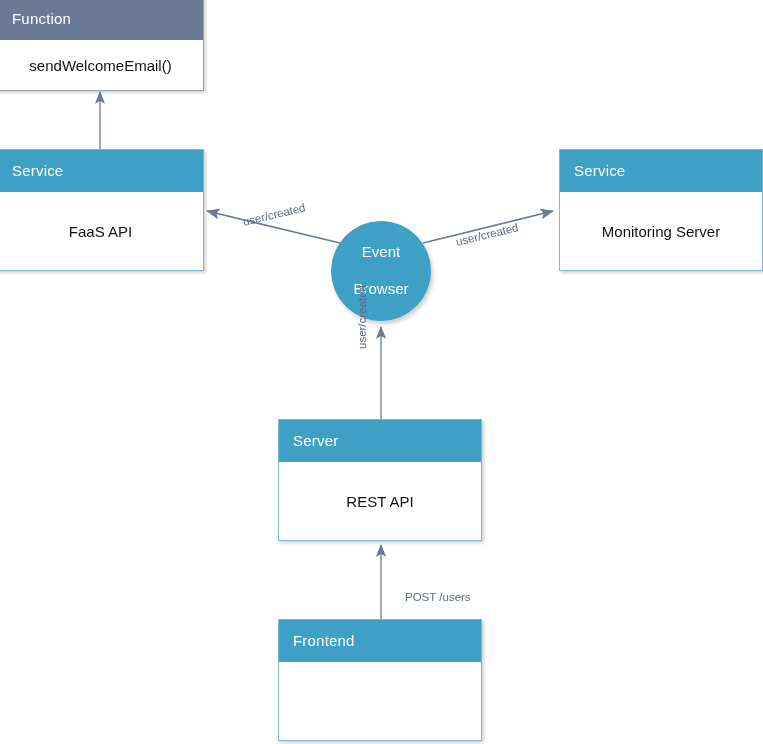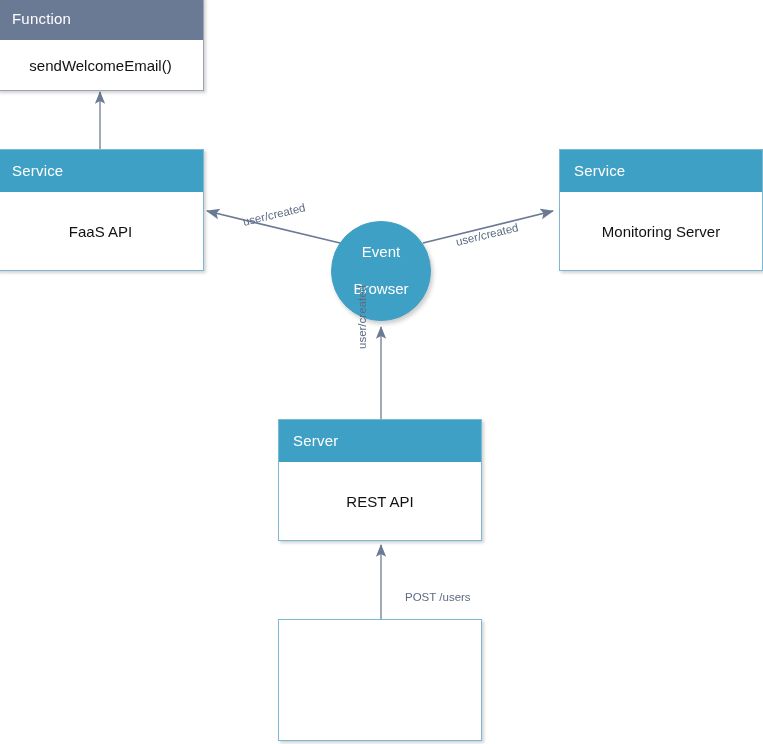--- a/index.html
+++ b/index.html
@@ -140,20 +140,21 @@
     <div class="node-header hdr-blue">Service</div>
     <div class="node-body" style="height:78px;">Monitoring Server</div>
   </div>
 
   <div class="node node-blue" style="left:278px; top:419px; width:204px; height:122px;">
     <div class="node-header hdr-blue">Server</div>
     <div class="node-body" style="height:78px;">REST API</div>
   </div>
 
   <div class="node node-blue" style="left:278px; top:619px; width:204px; height:122px;">
+    <div class="node-header hdr-blue">Frontend</div>
   </div>
 
   <div class="circle-node" style="left:331px; top:221px; width:100px; height:100px;">
     <div class="circle-label">
       <div>Event</div>
       <div>Browser</div>
     </div>
   </div>
 
 </div>

